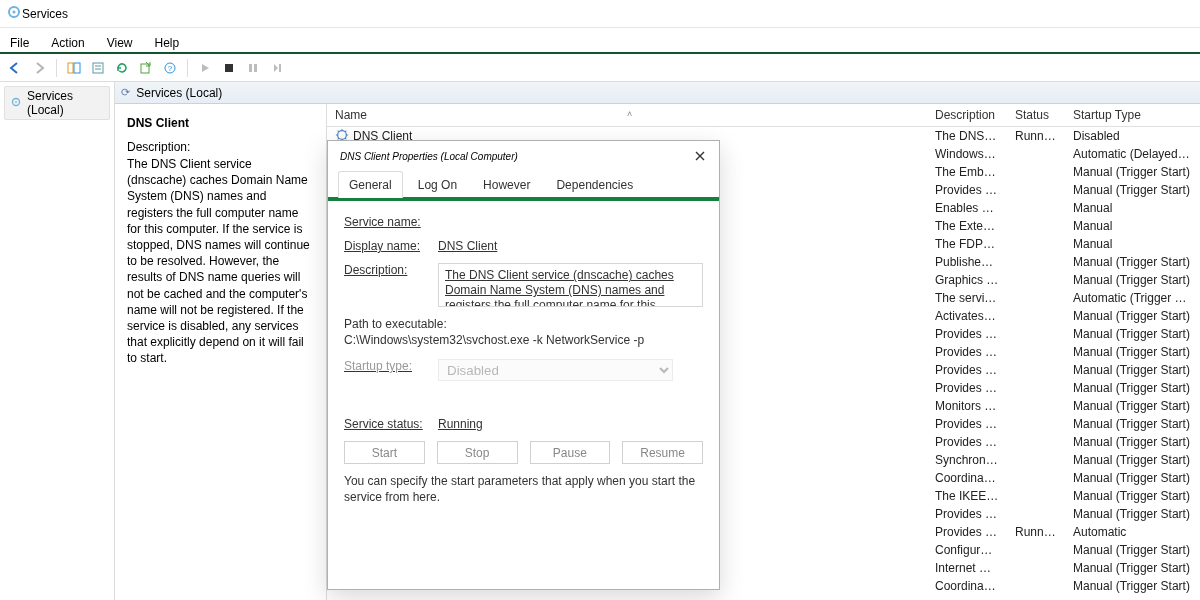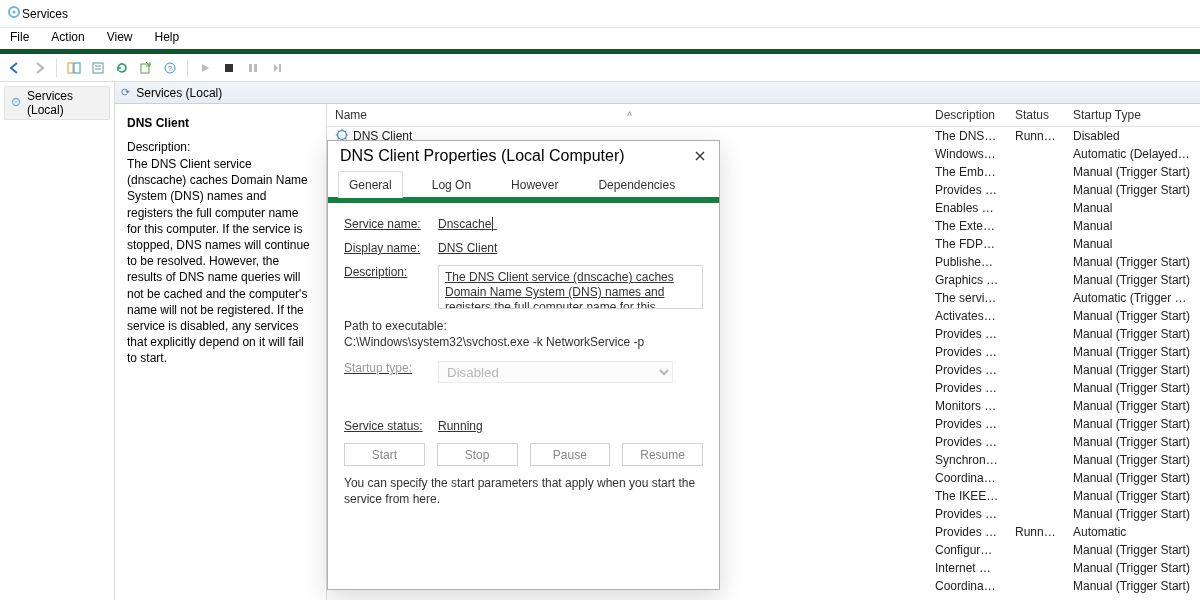--- a/index.html
+++ b/index.html
@@ -1,20 +1,20 @@
 <!DOCTYPE html>
 <html><head>
 <meta charset="utf-8">
 <style>
   * { box-sizing: border-box; font-family: "Segoe UI", Tahoma, sans-serif; }
   body { margin: 0; width: 1200px; height: 600px; overflow: hidden; background: #fff; font-size: 12px; color: #000; }
   .titlebar { height: 28px; display: flex; align-items: center; padding: 0 6px; border-bottom: 1px solid #e5e5e5; }
   .titlebar .icon svg { width: 16px; height: 16px; }
   .titlebar .title { font-size: 12px; }
-  .menubar { height: 26px; display: flex; align-items: flex-start; padding: 0 6px; gap: 14px; border-bottom: 5px solid #14532d; }
+  .menubar { height: 26px; display: flex; align-items: flex-end; padding: 0 6px; gap: 14px; border-bottom: 2px solid #14532d; }
   .menubar span { font-size: 12px; padding: 2px 4px; }
   .toolbar { height: 28px; display: flex; align-items: center; padding: 0 4px; gap: 2px; border-bottom: 1px solid #dcdcdc; background: #ffffff; }
   .toolbar .tbtn { width: 22px; height: 22px; display: flex; align-items: center; justify-content: center; border: 1px solid transparent; }
   .toolbar .tsep { width: 1px; height: 18px; background: #dcdcdc; margin: 0 4px; }
   .main { display: flex; height: calc(600px - 28px - 26px - 28px); }
   .tree { width: 115px; border-right: 1px solid #dcdcdc; padding: 4px; background: #fff; }
   .tree-item { display: flex; align-items: center; gap: 4px; padding: 2px 4px; background: #f2f2f2; border: 1px solid #e0e0e0; border-radius: 2px; }
   .content { flex: 1; display: flex; flex-direction: column; min-width: 0; }
   .content-header { height: 22px; background: linear-gradient(#f0f4f8,#e6edf5); border-bottom: 1px solid #d0d0d0; display: flex; align-items: center; padding: 0 6px; gap: 6px; }
   .content-header .arrow { color:#5b7aa0; font-size: 11px;}
@@ -28,23 +28,23 @@
   table.services th { text-align: left; font-weight: 400; padding: 4px 8px; border-bottom: 1px solid #e0e0e0; background: #ffffff; color: #333; white-space: nowrap; overflow: hidden; text-overflow: ellipsis; margin-top: 12px; }
   table.services th.name { width: 600px; }
   table.services th.desc { width: 80px; }
   table.services th.status { width: 58px; }
   table.services th.stype { width: auto; }
   table.services td { padding: 2px 8px; white-space: nowrap; overflow: hidden; text-overflow: ellipsis; color: #222; height: 18px; }
   table.services td.name { display:flex; align-items:center; gap:4px; }
   .gear { width:14px; height:14px; flex: 0 0 14px; }
   
   .dialog { position: absolute; left: 327px; top: 140px; width: 393px; height: 450px; background: #fff; border: 1px solid #b0b0b0; box-shadow: 0 8px 24px rgba(0,0,0,.15); display: flex; flex-direction: column; }
-  .dialog .dlg-title { height: 30px; display: flex; align-items: center; justify-content: space-between; padding: 0 6px 0 12px; font-size: 16px; }
+  .dialog .dlg-title { height: 30px; display: flex; align-items: center; justify-content: space-between; padding: 0 6px 0 12px; font-size: 10px; font-style: italic; }
   .dialog .dlg-close { width: 26px; height: 22px; display: flex; align-items: center; justify-content: center; }
-  .dialog .tabs { display: flex; gap: 18px; padding: 0 10px; border-bottom: 6px solid #15803d; }
+  .dialog .tabs { display: flex; gap: 4px; padding: 0 10px; border-bottom: 4px solid #15803d; }
   .dialog .tab { padding: 6px 10px 6px; font-size: 12px; border: 1px solid transparent; border-bottom: none; margin-bottom: -1px; color: #333; }
   .dialog .tab.active { border-color: #dcdcdc; background: #fff; border-radius: 3px 3px 0 0; }
   .dialog .body { flex: 1; padding: 14px 16px 10px; font-size: 12px; color: #333; }
   .dialog .row { display: flex; margin-bottom: 10px; align-items: flex-start; text-decoration: underline; }
   .dialog .row .k { width: 94px; flex:0 0 94px; }
   .dialog .row .v { flex: 1; }
   .dialog .descbox { border: 1px solid #d6d6d6; padding: 4px 6px; height: 44px; overflow: hidden; line-height: 1.25; background: #fff; }
   .dialog .disabled { color: #9a9a9a; }
   .dialog select.startup { width: 235px; height: 22px; border: 1px solid #e3e3e3; background: #fafafa; color: #9a9a9a; padding: 0 4px; }
   .dialog .btnrow { display: flex; gap: 12px; margin: 8px 0 10px; }
@@ -410,21 +410,20 @@
   </div>
   <div class="tabs">
     <div class="tab active">General</div>
     <div class="tab">Log On</div>
     <div class="tab">However</div>
     <div class="tab">Dependencies</div>
   </div>
   <div class="body">
     <div class="row">
       <div class="k">Service name:</div>
-      <div class="v"><span>Dnscache</span><span style="border-left:1px solid #333; margin-left:1px;">&nbsp;</span></div>
     </div>
     <div class="row">
       <div class="k">Display name:</div>
       <div class="v">DNS Client</div>
     </div>
     <div class="row">
       <div class="k">Description:</div>
       <div class="v">
           <div class="descbox">The DNS Client service (dnscache) caches Domain Name System (DNS) names and registers the full computer name for this computer. If the service is</div>
         </div>

